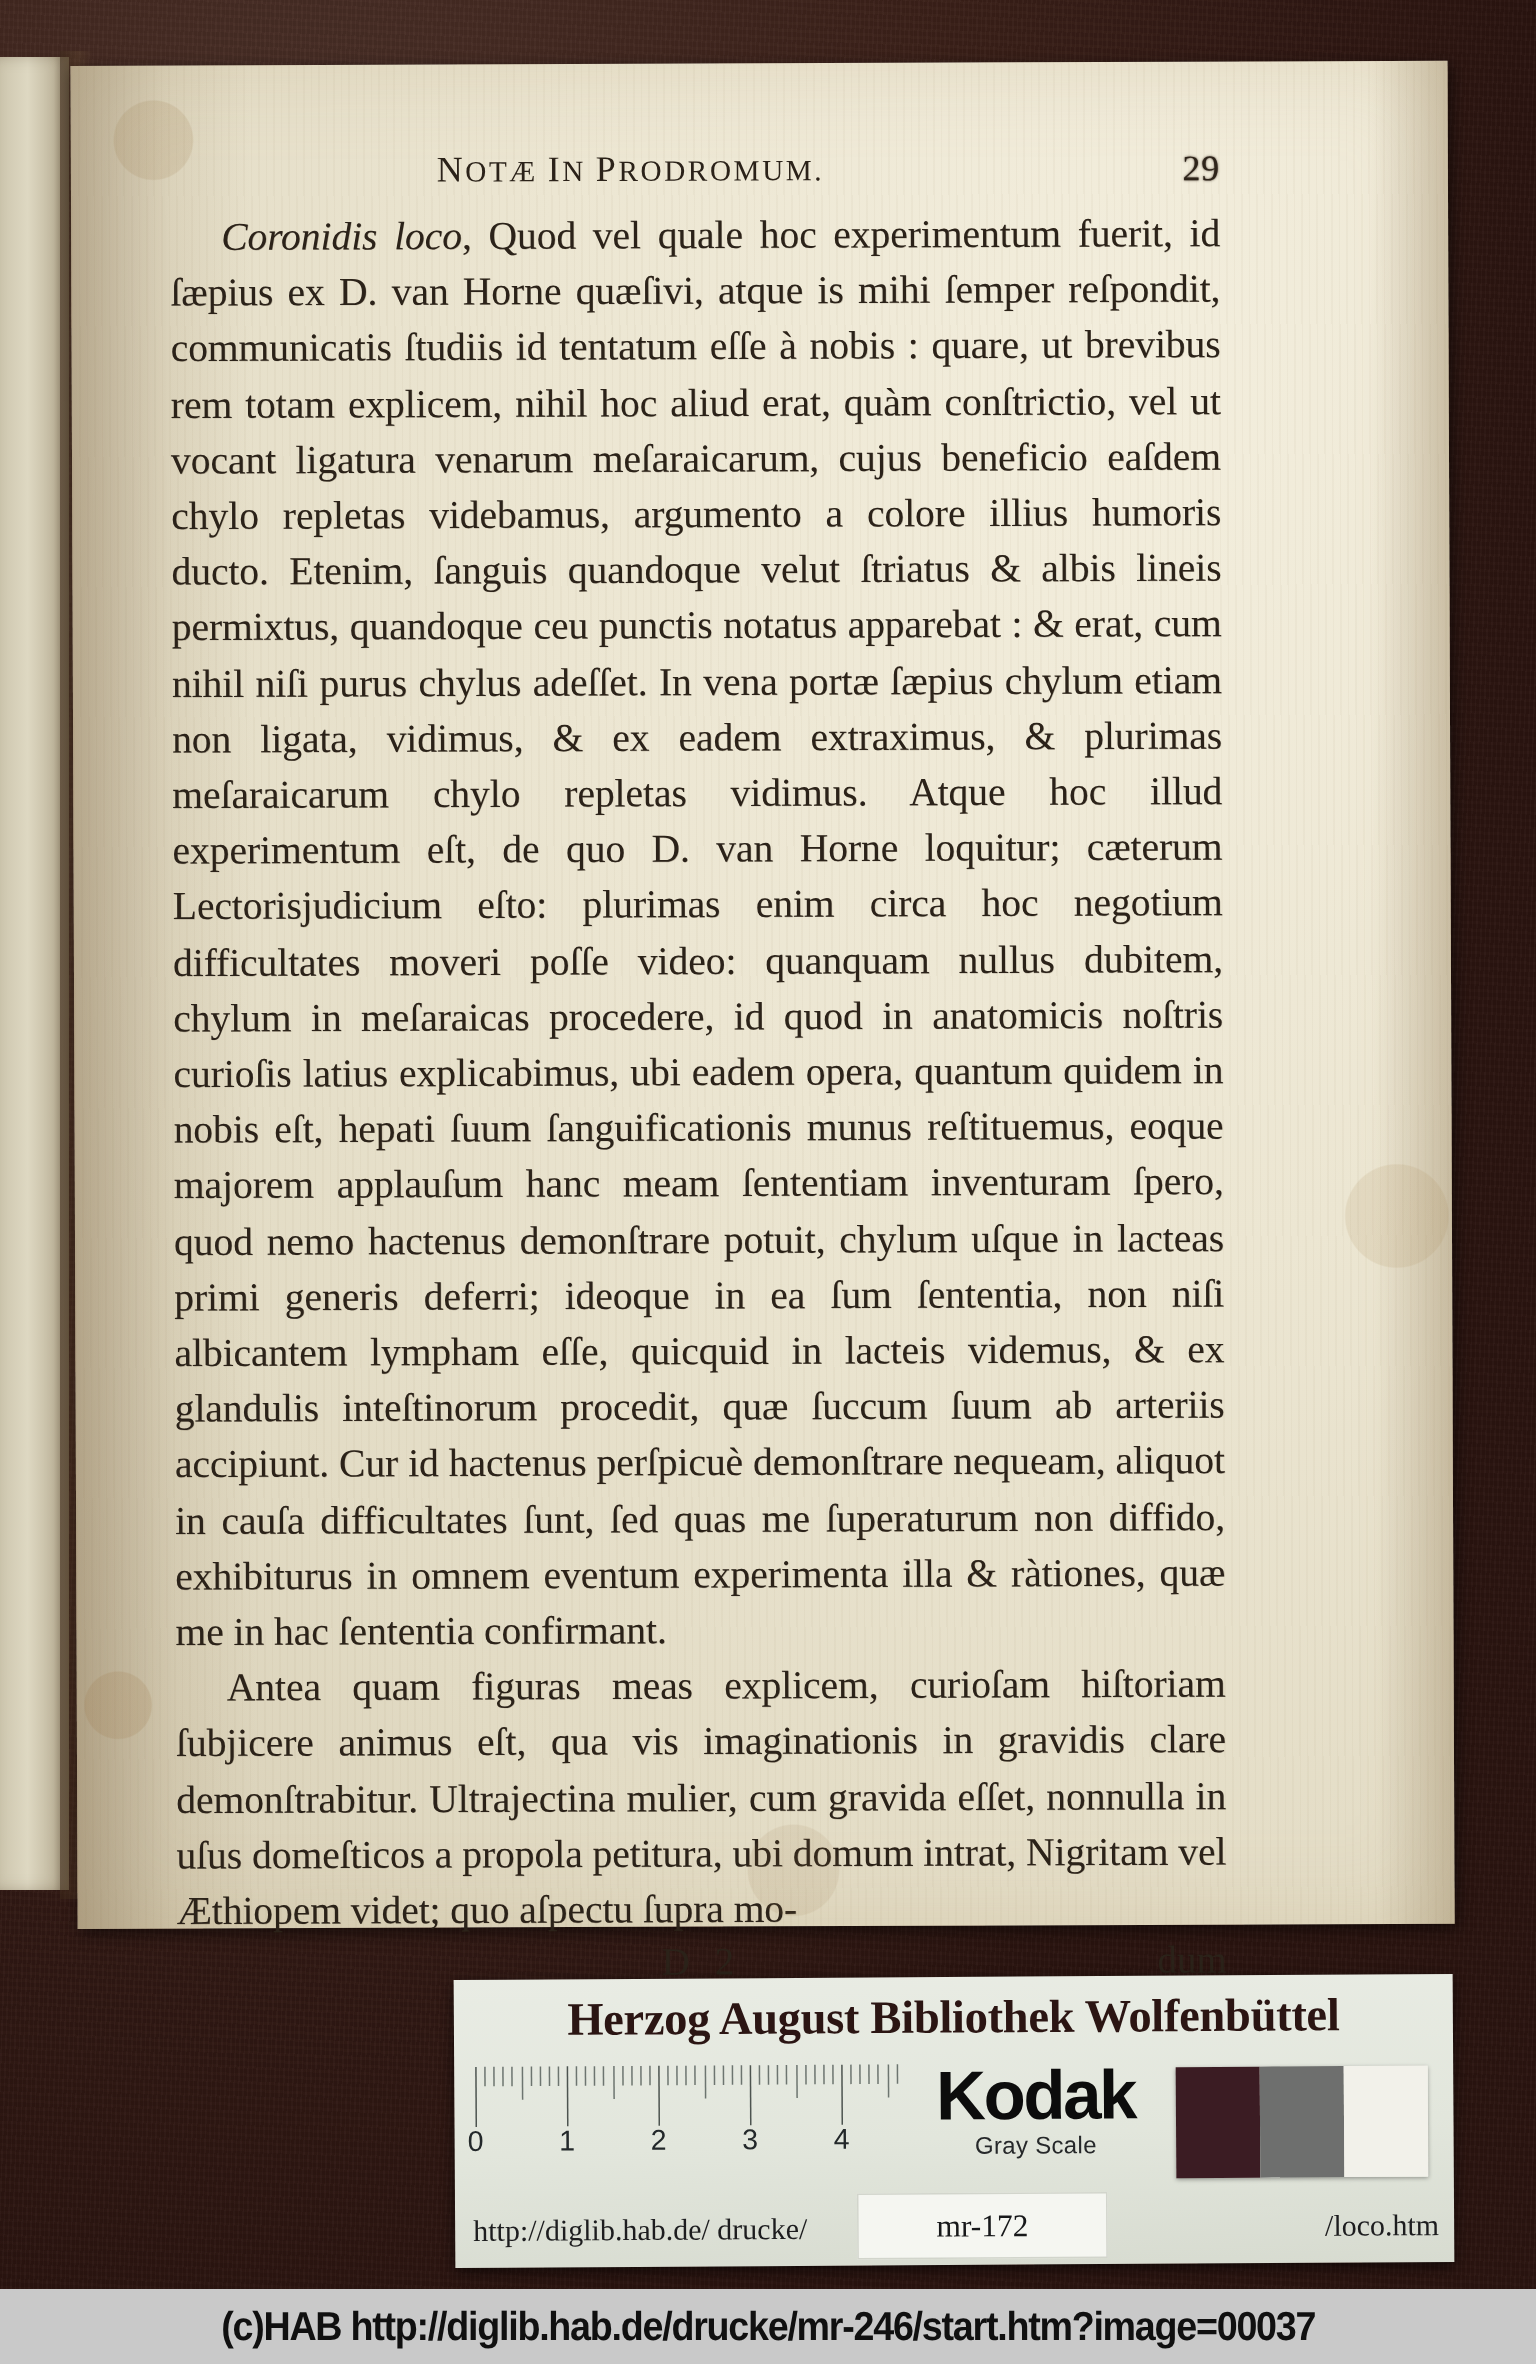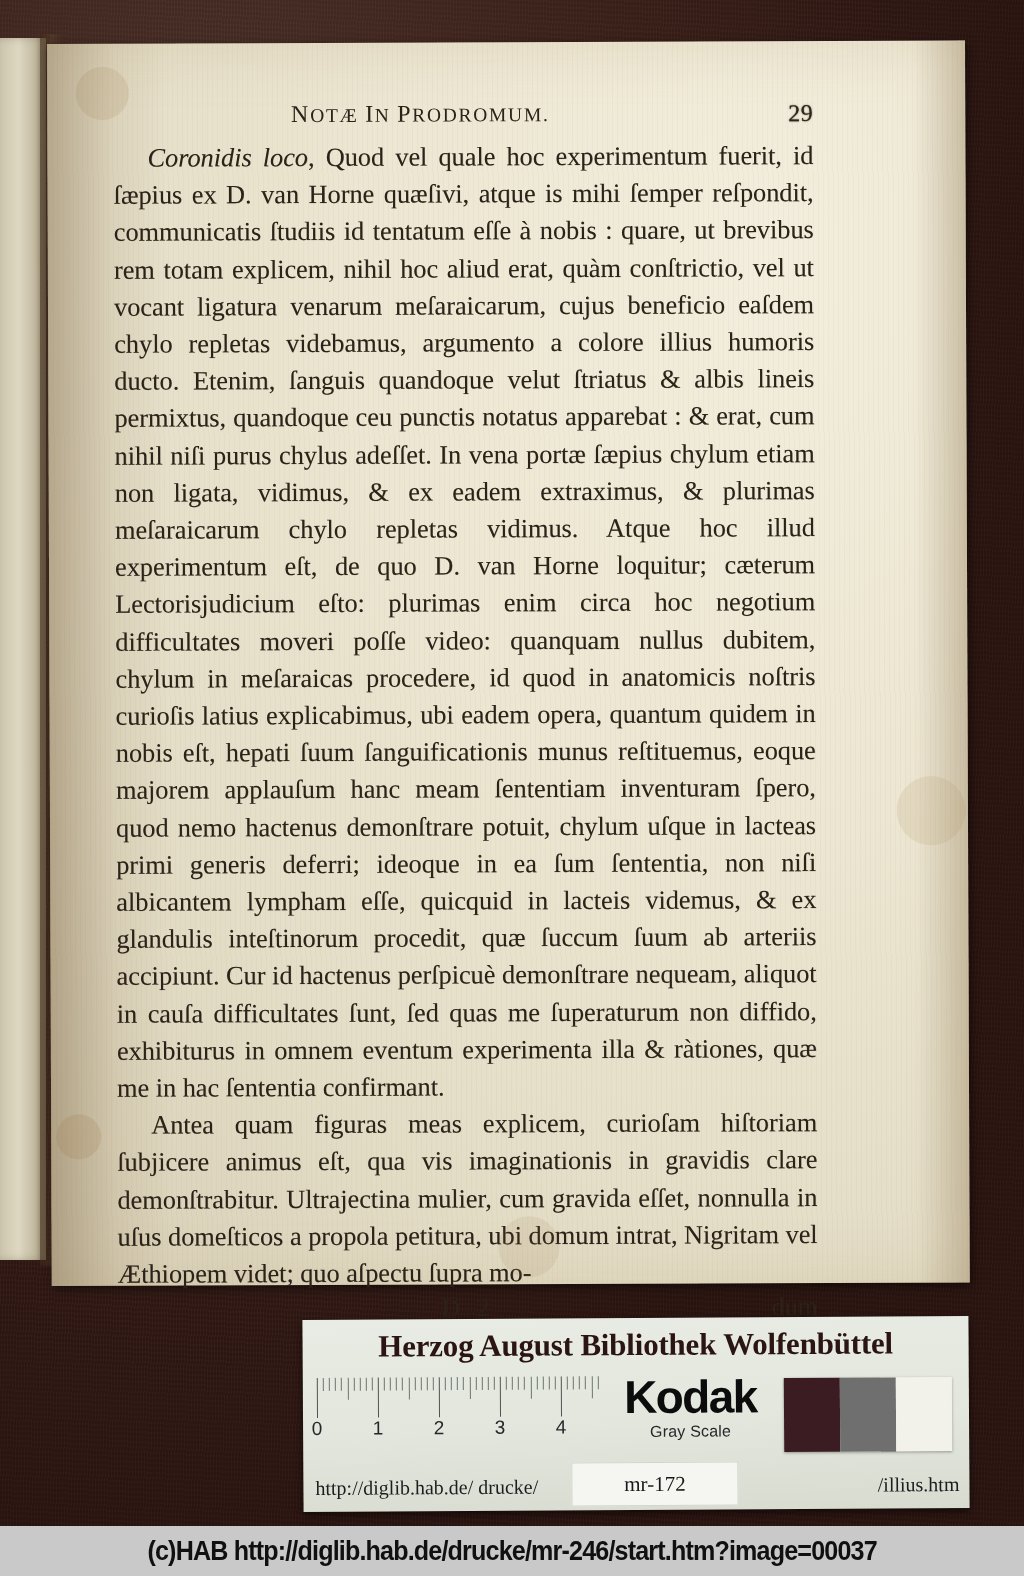--- a/index.html
+++ b/index.html
@@ -425,19 +425,19 @@
       <div class="patch" style="background: rgb(110, 111, 110);"></div>
       <div class="patch" style="background: rgb(242, 241, 234);"></div>
     </div>
 
   <div id="card-url-left">http://diglib.hab.de/ drucke/</div>
 
   <div id="shelfmark-slip">
     <span id="shelfmark-label">mr-172</span>
   </div>
 
-  <div id="card-url-right">/illius.htm</div>
+  <div id="card-url-right">/loco.htm</div>
 
 </div>
 
 <div id="watermark-bar">
   <span id="watermark-text">(c)HAB http://diglib.hab.de/drucke/mr-246/start.htm?image=00037</span>
 </div>
 
 </body></html>

